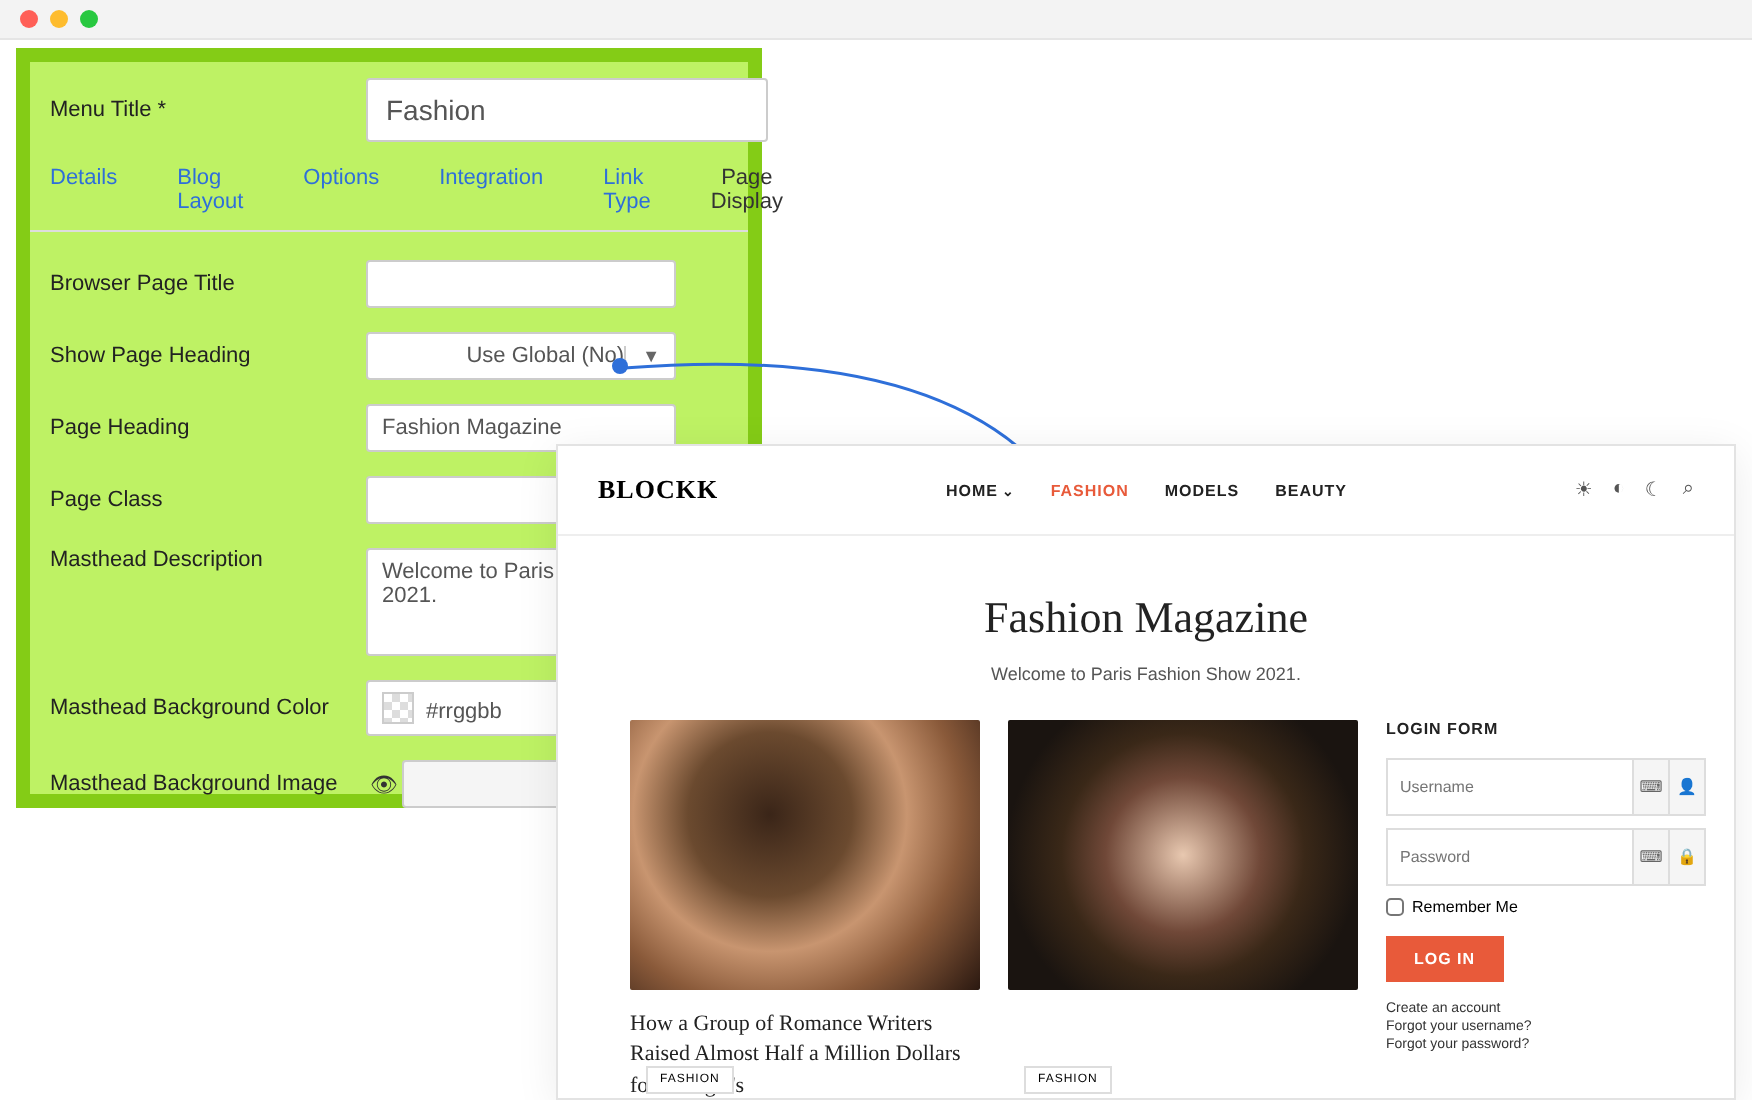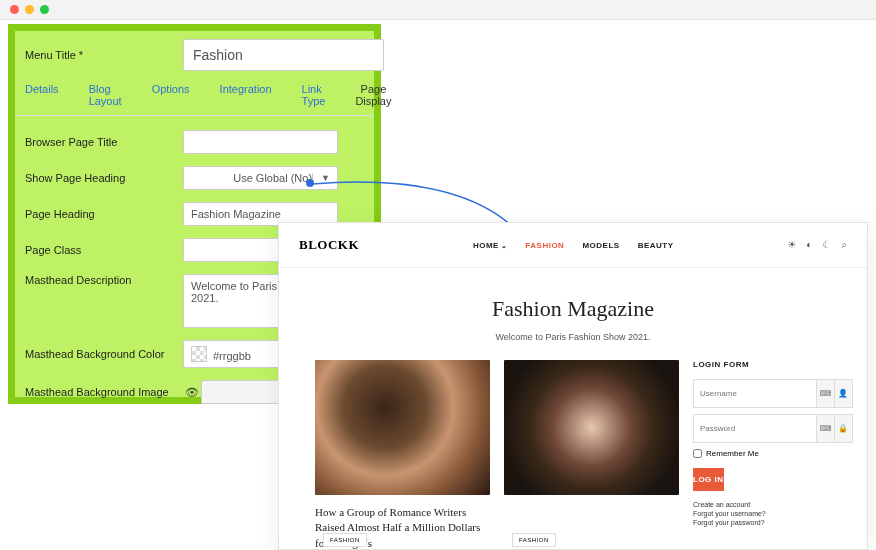--- a/index.html
+++ b/index.html
@@ -46,21 +46,21 @@
 .img2 { background: radial-gradient(circle at 50% 50%, #e8c8b0 0%, #704838 35%, #3a2818 55%, #1a1410 80%); }
 .tag { position: absolute; bottom: 4px; left: 8px; background: #fff; border: 1px solid #ddd; font-size: 6px; padding: 3px 6px; letter-spacing: 0.5px; }
 .card h3 { font-family: Georgia, serif; font-size: 11px; font-weight: normal; line-height: 1.4; margin-top: 10px; color: #222; }
 .sidebar { flex: 1; font-size: 8px; }
 .sidebar h4 { font-size: 8px; letter-spacing: 0.5px; margin-bottom: 10px; color: #222; }
 .field { display: flex; margin-bottom: 6px; }
 .field input { flex: 1; border: 1px solid #ddd; padding: 9px 6px; font-size: 8px; }
 .field .btn { width: 18px; border: 1px solid #ddd; border-left: none; background: #f5f5f5; display: flex; align-items: center; justify-content: center; font-size: 8px; color: #666; }
 .remember { display: flex; align-items: flex-start; gap: 4px; margin: 6px 0 10px; }
 .remember input { width: 9px; height: 9px; }
-.login-btn { background: #e85a3a; color: #fff; border: none; padding: 7px 0; font-size: 8px; font-weight: bold; letter-spacing: 0.5px; }
+.login-btn { background: #e85a3a; color: #fff; border: none; padding: 7px 14px; font-size: 8px; font-weight: bold; letter-spacing: 0.5px; }
 .links { margin-top: 10px; }
 .links div { font-size: 7px; color: #333; margin-bottom: 2px; }
 
 .arrow-svg { position: absolute; top: 180px; left: 308px; width: 280px; height: 100px; pointer-events: none; }
 .arrow-dot { position: absolute; top: 179px; left: 306px; width: 8px; height: 8px; background: #2e6fd9; border-radius: 50%; }
 </style>
 </head>
 <body>
 
 <div class="titlebar">

